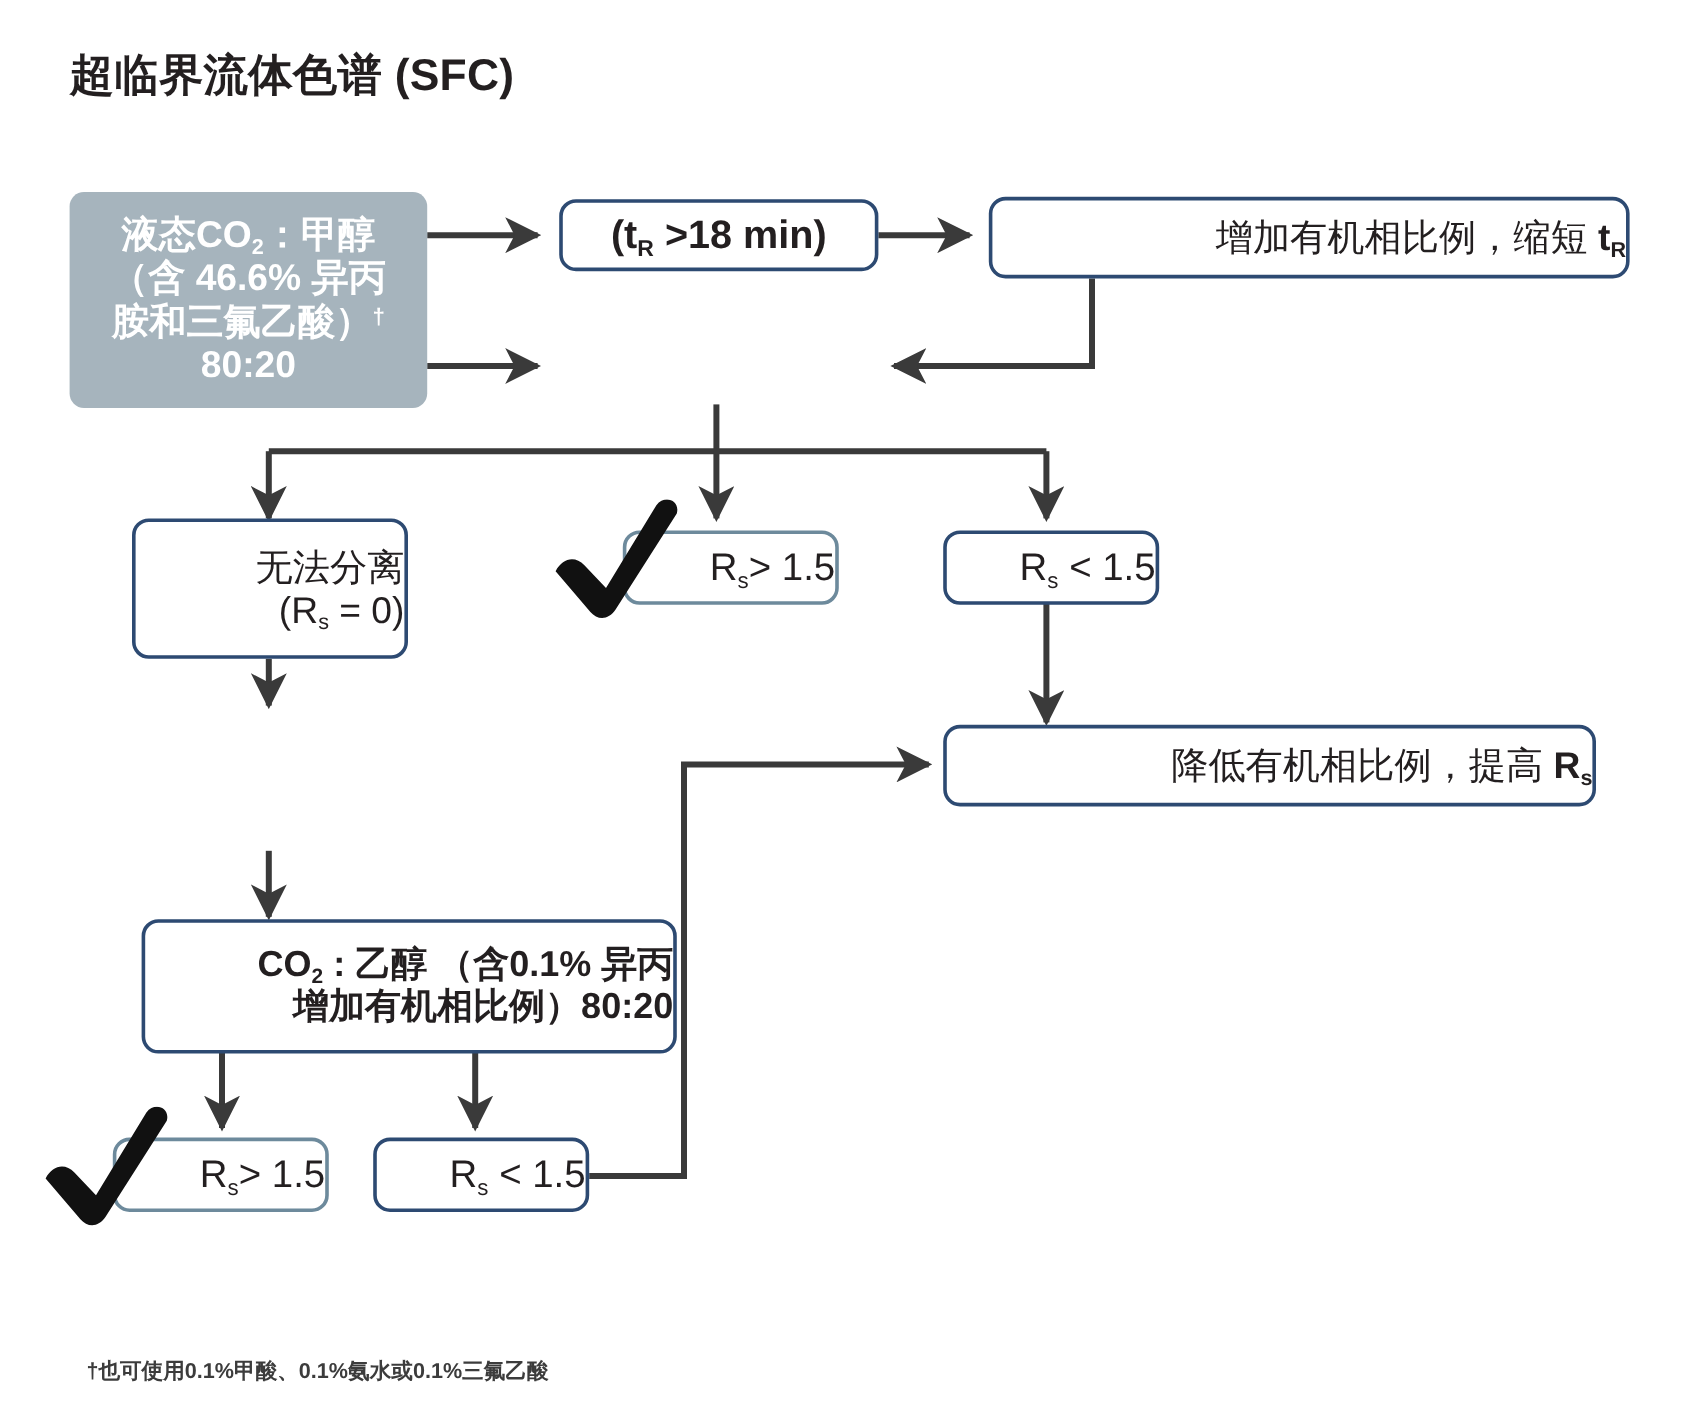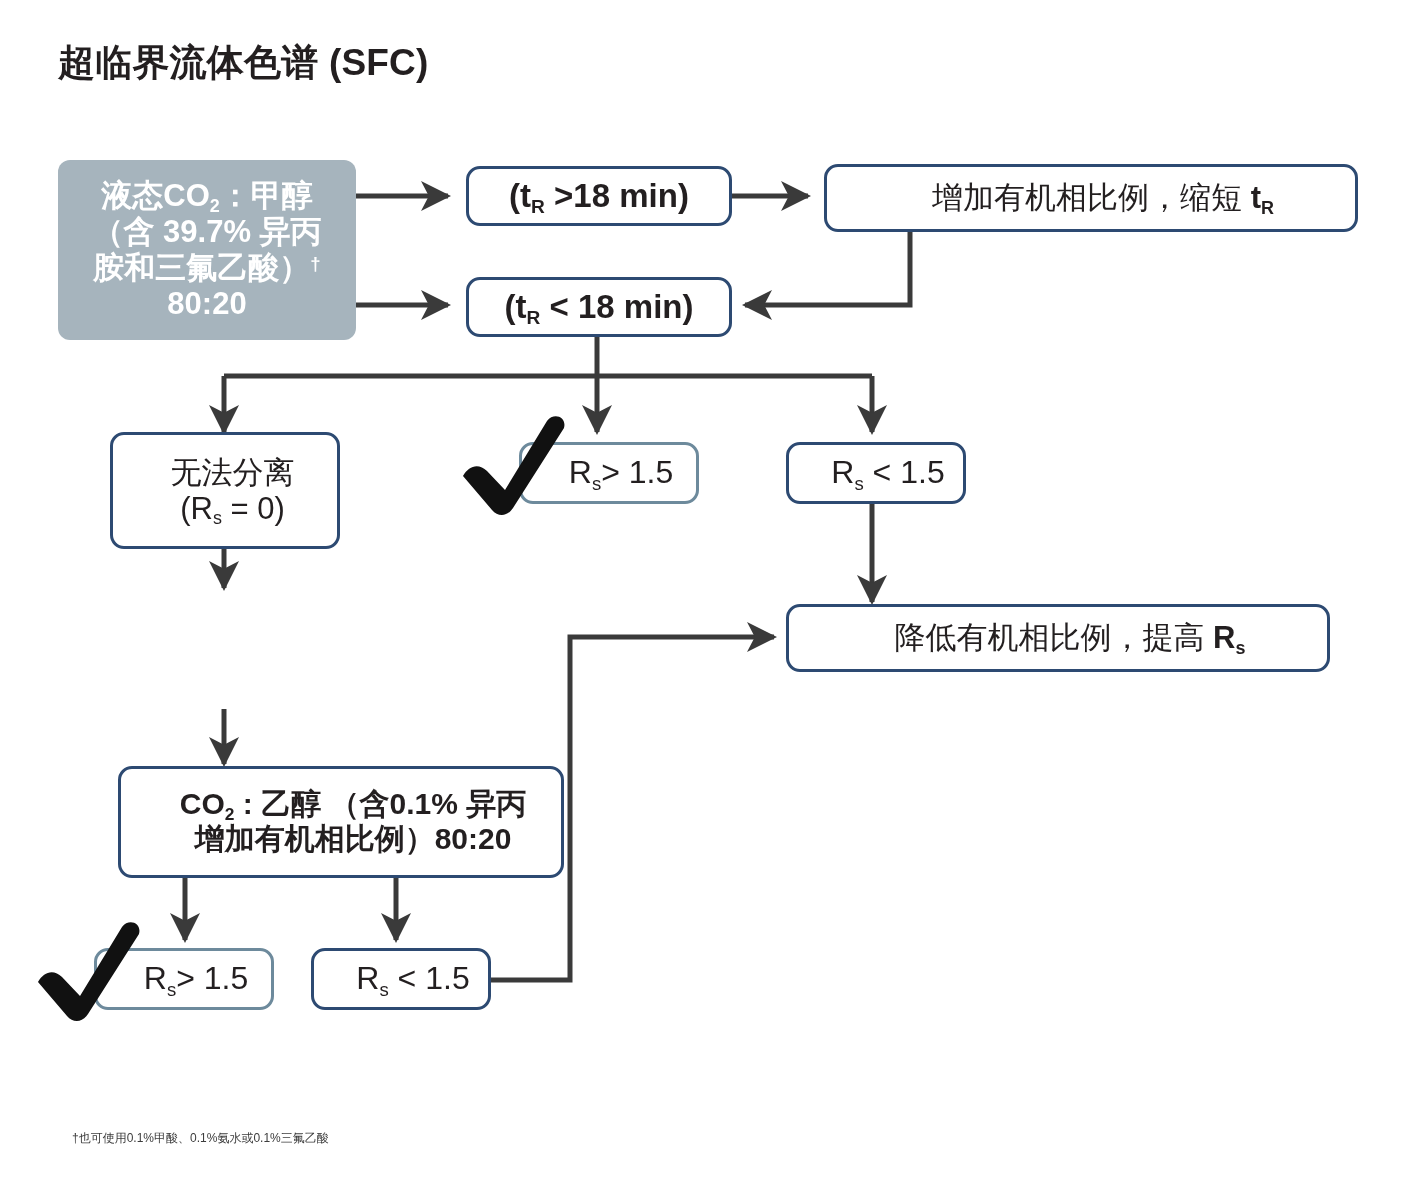--- a/index.html
+++ b/index.html
@@ -29,22 +29,22 @@
     letter-spacing: 0.2px;
     color: #231f20;
     white-space: nowrap;
   }
 
   
   .footnote {
     position: absolute;
     left: 72px;
     top: 1130px;
-    font-size: 12px;
-    font-weight: 400;
+    font-size: 18px;
+    font-weight: 700;
     color: #3c3c3c;
     white-space: nowrap;
   }
 
   
   .node {
     position: absolute;
     box-sizing: border-box;
     display: flex;
     align-items: center;
@@ -52,21 +52,21 @@
     background: #ffffff;
     border: 3px solid #2d4a72;
     line-height: 1.16;
   }
   .node .txt {
     display: block;
     width: 100%;
   }
   .node.center .txt { text-align: center; }
   .node.left   { padding-left: 24px; }
-  .node.left .txt { text-align: center; }
+  .node.left .txt { text-align: right; }
 
   
   .node.gray {
     background: #a6b4bd;
     border: none;
     border-radius: 12px;
     color: #ffffff;
     justify-content: center;
   }
   .node.gray .txt {
@@ -156,33 +156,30 @@
 
       <path d="M 396 866 L 396 940" marker-end="url(#ah)"></path>
 
       <path d="M 491 980 L 570 980 L 570 637 L 774 637" marker-end="url(#ah)"></path>
     </g>
   </svg>
 
   <div class="node gray center" style="left:58px; top:160px; width:298px; height:180px;">
     <span class="txt fs31">
       <span>液态CO</span><sub>2</sub><span>：甲醇</span><br>
-      <span>（含 39.7% 异丙</span><br>
+      <span>（含 46.6% 异丙</span><br>
       <span>胺和三氟乙酸）</span><sup>†</sup><br>
       <span>80:20</span>
     </span>
   </div>
 
   <div class="node center" style="left:466px; top:166px; width:266px; height:60px;">
     <span class="txt fs33 bold"><span>(t</span><sub>R</sub><span> &gt;18 min)</span></span>
   </div>
 
-  <div class="node center" style="left:466px; top:277px; width:266px; height:60px;">
-    <span class="txt fs33 bold"><span>(t</span><sub>R</sub><span> &lt; 18 min)</span></span>
-  </div>
 
   <div class="node left" style="left:824px; top:164px; width:534px; height:68px;">
     <span class="txt fs31 reg"><span>增加有机相比例，缩短 </span><span class="bold">t</span><sub class="bold">R</sub></span>
   </div>
 
   <div class="node left" style="left:110px; top:432px; width:230px; height:117px;padding-left:15px;">
     <span class="txt fs31 reg">
       <span>无法分离</span><br>
       <span>(R</span><sub>s</sub><span> = 0)</span>
     </span>

